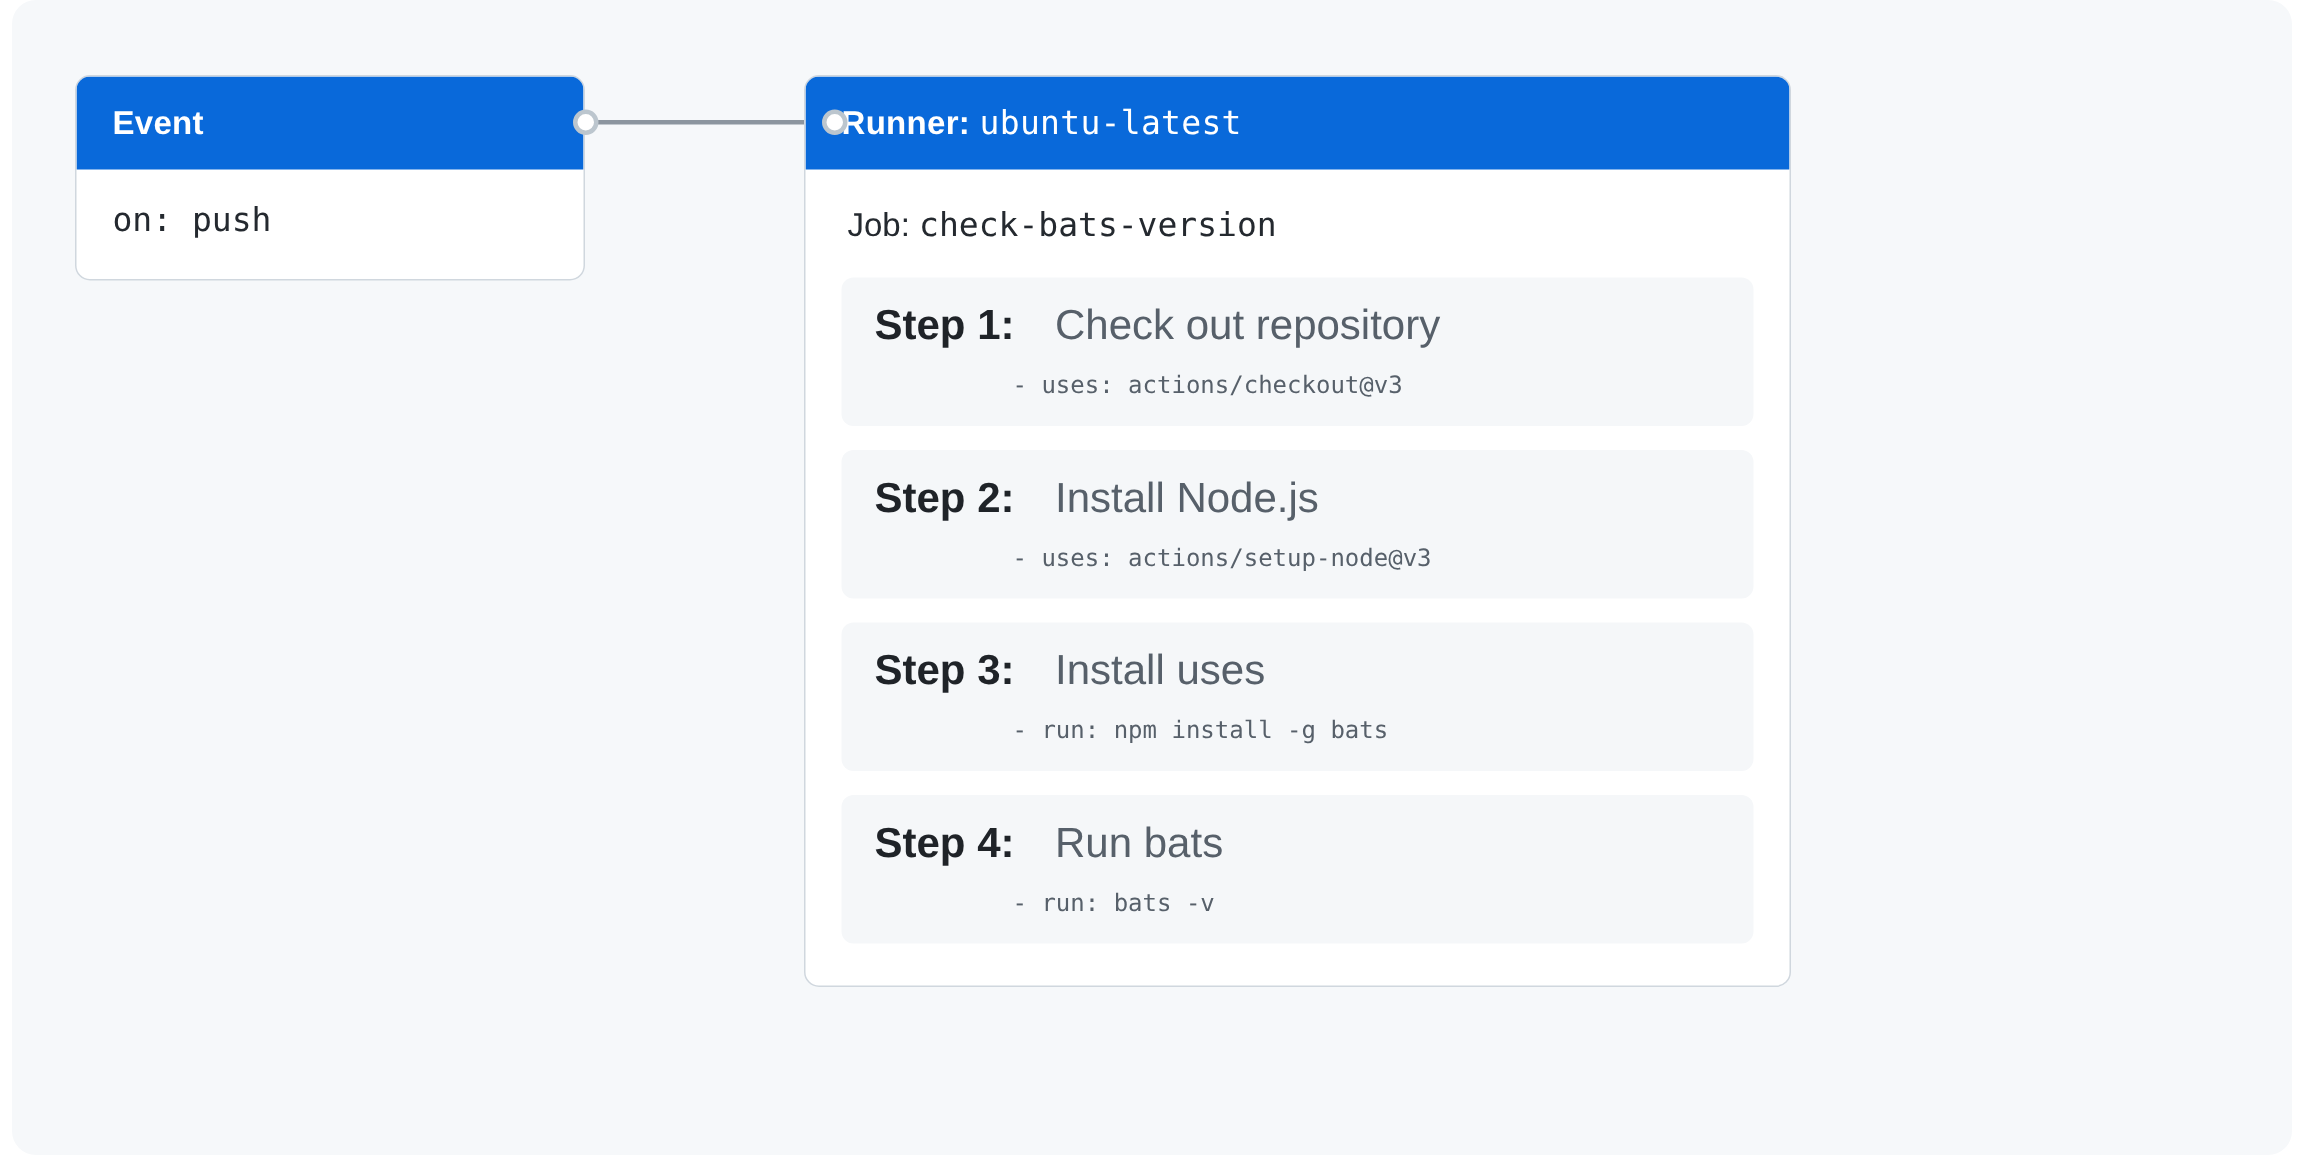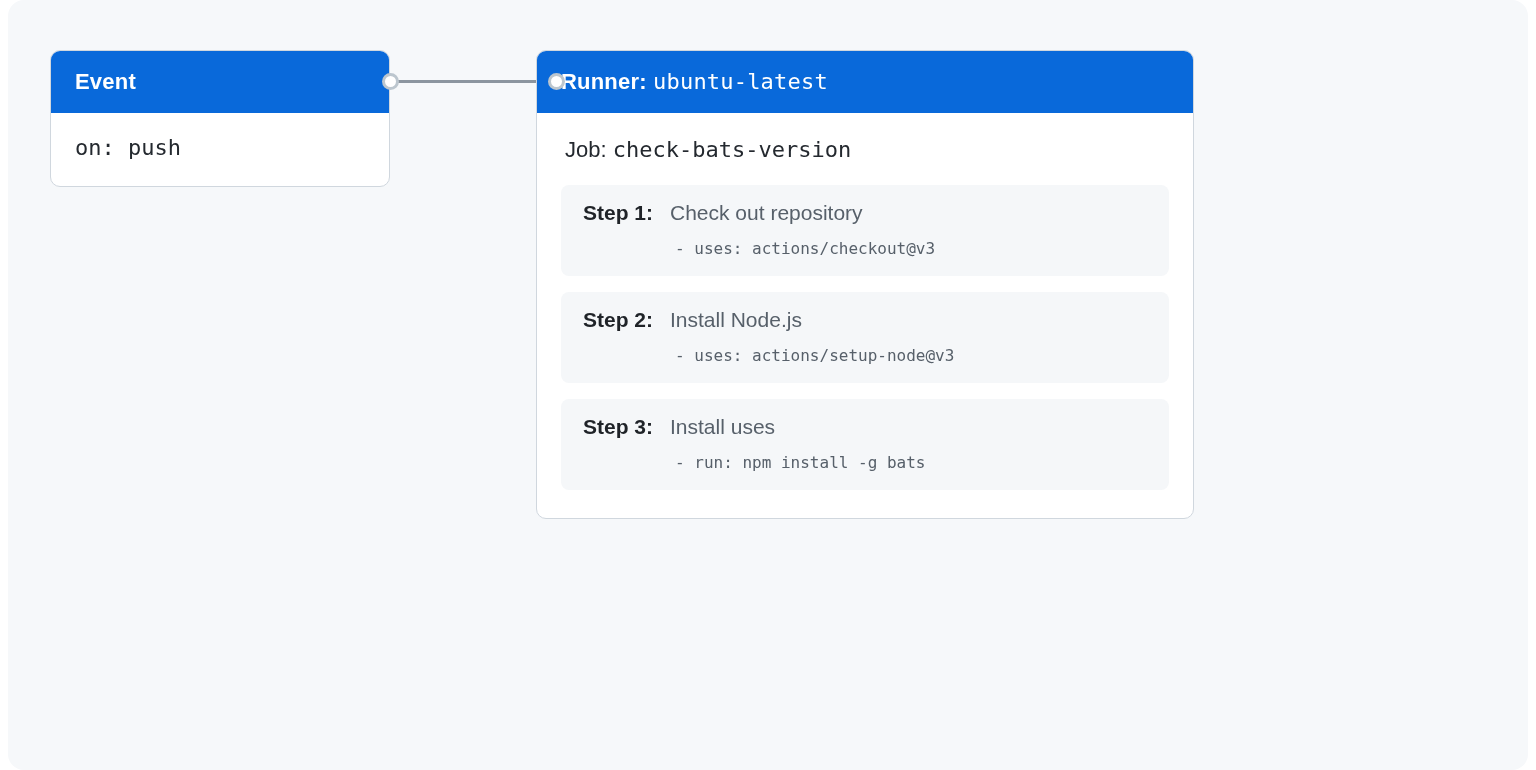--- a/index.html
+++ b/index.html
@@ -83,22 +83,23 @@
 
   .step {
     background: #f5f7f9;
     border-radius: 8px;
     padding: 16px 22px 18px;
     margin-bottom: 16px;
   }
   .step:last-child { margin-bottom: 0; }
 
   .step-top {
-    font-size: 21px;
+    font-size: 28px;
     display: flex;
+    gap: 10px;
     margin-bottom: 14px;
   }
   .step-top .step-label { font-weight: 700; color: #1f2328; }
   .step-top .step-title { color: #57606a; margin-left: 17px; }
 
   .step-code {
     font-family: "SFMono-Regular", ui-monospace, Menlo, Consolas, monospace;
     font-size: 16px;
     color: #57606a;
     padding-left: 92px;
@@ -157,17 +158,24 @@
       </div>
 
       <div class="step">
         <div class="step-top">
           <span class="step-label">Step 3:</span>
           <span class="step-title">Install uses</span>
         </div>
         <div class="step-code">- run: npm install -g bats</div>
       </div>
 
+      <div class="step">
+        <div class="step-top">
+          <span class="step-label">Step 4:</span>
+          <span class="step-title">Run bats</span>
+        </div>
+        <div class="step-code">- run: bats -v</div>
+      </div>
 
     </div>
   </div>
 
 </div>
 
 </body></html>

